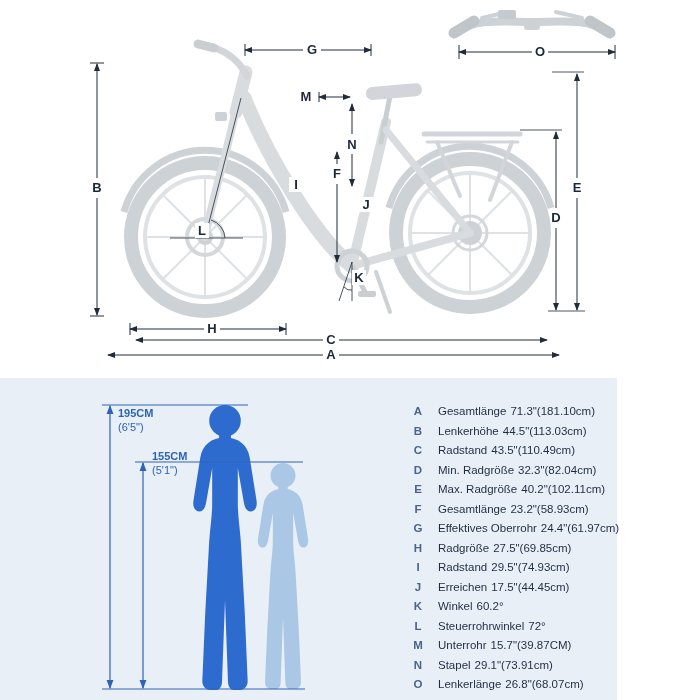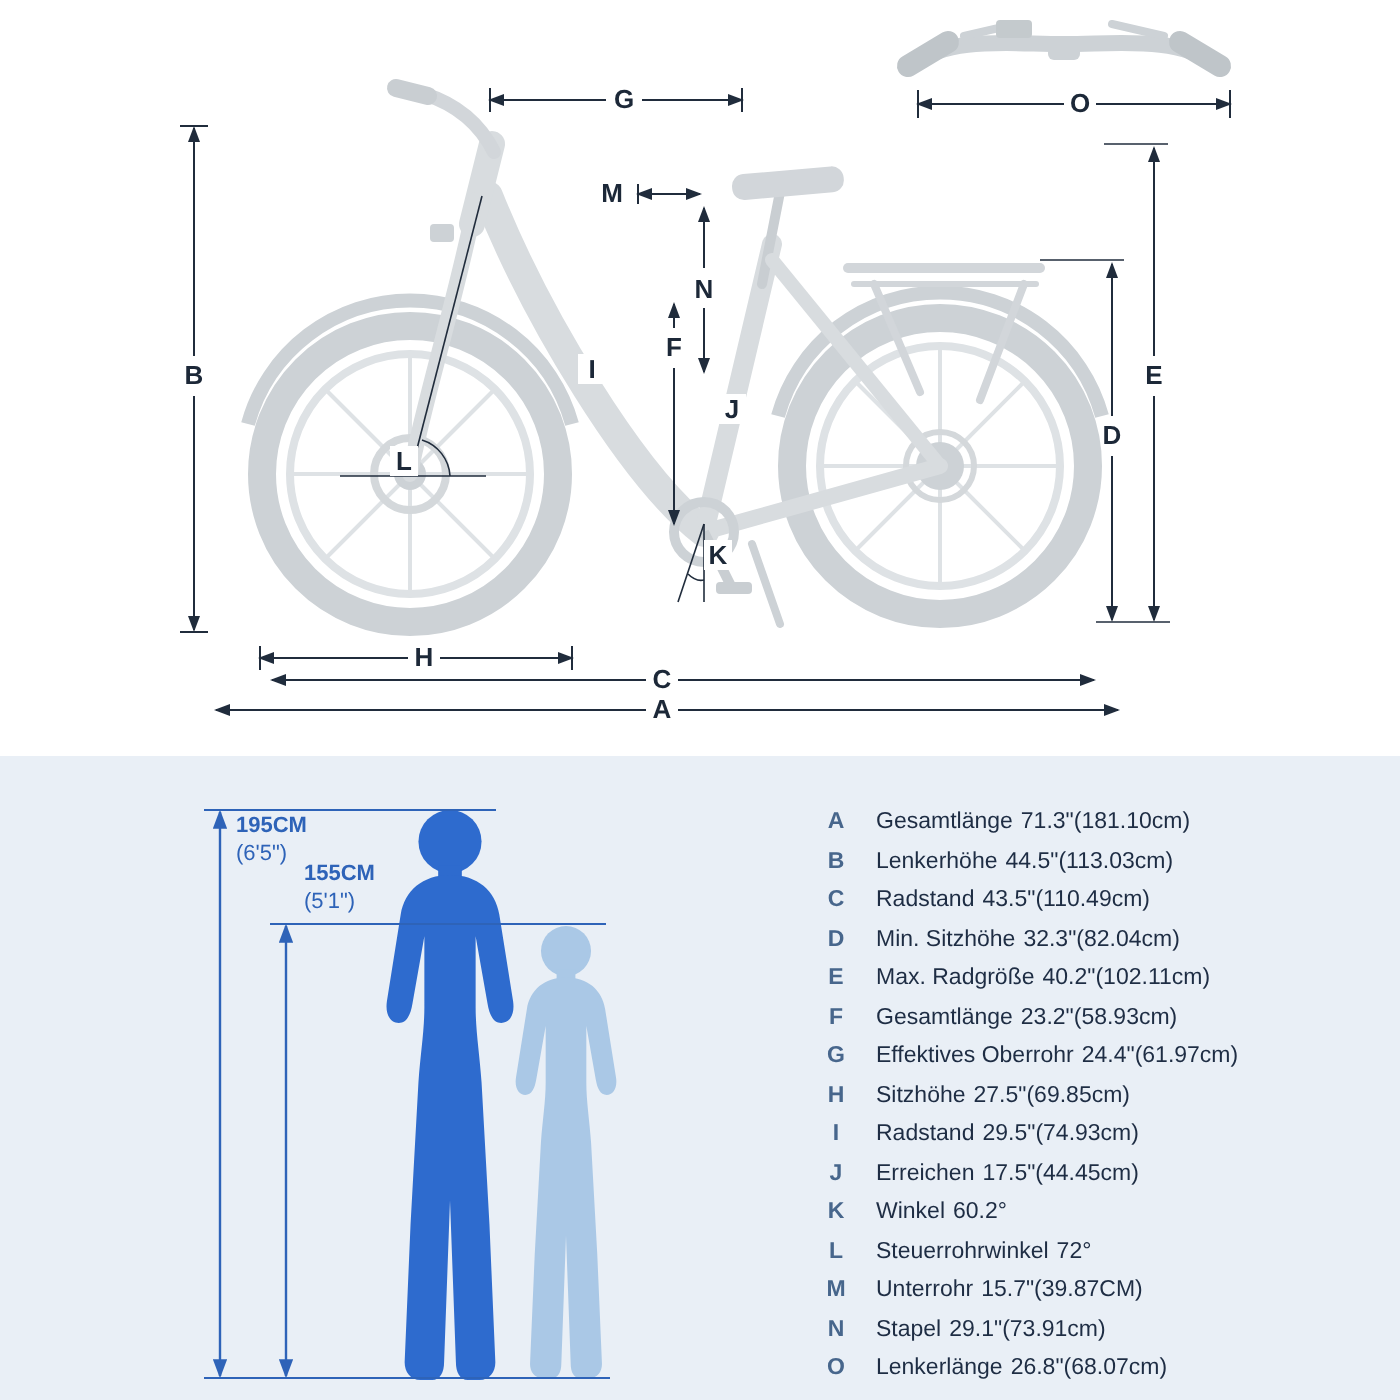--- a/index.html
+++ b/index.html
@@ -1,33 +1,33 @@
 <!DOCTYPE html>
 <html><head>
 <meta charset="utf-8">
 <style>
   html,body{margin:0;padding:0;background:#fff;font-family:"Liberation Sans",sans-serif;}
   .page{position:relative;width:700px;height:700px;background:#ffffff;overflow:hidden;}
   .top{position:absolute;left:0;top:0;width:700px;height:378px;background:#ffffff;}
-  .bottom{position:absolute;left:0;top:378px;width:700px;height:322px;background:#e9eff6;}
+  .bottom{position:absolute;left:0;top:378px;width:617px;height:322px;background:#e9eff6;}
   svg{display:block;position:absolute;left:0;top:0;}
   .dim{stroke:#202c3c;stroke-width:1;fill:none;}
   .tick{stroke:#202c3c;stroke-width:1;fill:none;}
   .thin{stroke:#202c3c;stroke-width:0.8;fill:none;}
   .lbl{font-size:13px;font-weight:bold;fill:#1c2838;text-anchor:middle;font-family:"Liberation Sans",sans-serif;}
   .lblbg{fill:#ffffff;}
   .legend{position:absolute;left:410px;top:26px;width:282px;height:288px;display:flex;flex-direction:column;justify-content:space-between;}
   .lrow{display:flex;align-items:baseline;font-size:11.5px;color:#1e2d44;line-height:1.25;}
   .lletter{width:16px;margin-right:12px;color:#47668c;font-weight:bold;text-align:center;flex:none;}
   .lname{margin-right:4px;white-space:nowrap;text-align:right;}
   .lvalue{white-space:nowrap;}
   .hlab{position:absolute;color:#2e63b8;font-size:11px;line-height:14px;}
   .hlab .cm{font-weight:bold;}
   .h1{left:118px;top:28px;}
-  .h2{left:152px;top:52px;}
+  .h2{left:152px;top:71px;}
 </style>
 </head>
 <body>
 
 <div class="page">
 
   <div class="top">
     <svg width="700" height="378" viewBox="0 0 700 378">
       <defs>
         <marker id="ar" viewBox="0 0 8 6" refX="7" refY="3" markerWidth="8" markerHeight="6" orient="auto">
@@ -245,41 +245,41 @@
           <span class="lname">Lenkerhöhe</span>
           <span class="lvalue">44.5"(113.03cm)</span>
         </div>
       <div class="lrow">
           <span class="lletter">C</span>
           <span class="lname">Radstand</span>
           <span class="lvalue">43.5"(110.49cm)</span>
         </div>
       <div class="lrow">
           <span class="lletter">D</span>
-          <span class="lname">Min. Sitzhöhe</span>
+          <span class="lname">Min. Radgröße</span>
           <span class="lvalue">32.3"(82.04cm)</span>
         </div>
       <div class="lrow">
           <span class="lletter">E</span>
           <span class="lname">Max. Radgröße</span>
           <span class="lvalue">40.2"(102.11cm)</span>
         </div>
       <div class="lrow">
           <span class="lletter">F</span>
           <span class="lname">Gesamtlänge</span>
           <span class="lvalue">23.2"(58.93cm)</span>
         </div>
       <div class="lrow">
           <span class="lletter">G</span>
           <span class="lname">Effektives Oberrohr</span>
           <span class="lvalue">24.4"(61.97cm)</span>
         </div>
       <div class="lrow">
           <span class="lletter">H</span>
-          <span class="lname">Sitzhöhe</span>
+          <span class="lname">Radgröße</span>
           <span class="lvalue">27.5"(69.85cm)</span>
         </div>
       <div class="lrow">
           <span class="lletter">I</span>
           <span class="lname">Radstand</span>
           <span class="lvalue">29.5"(74.93cm)</span>
         </div>
       <div class="lrow">
           <span class="lletter">J</span>
           <span class="lname">Erreichen</span>

